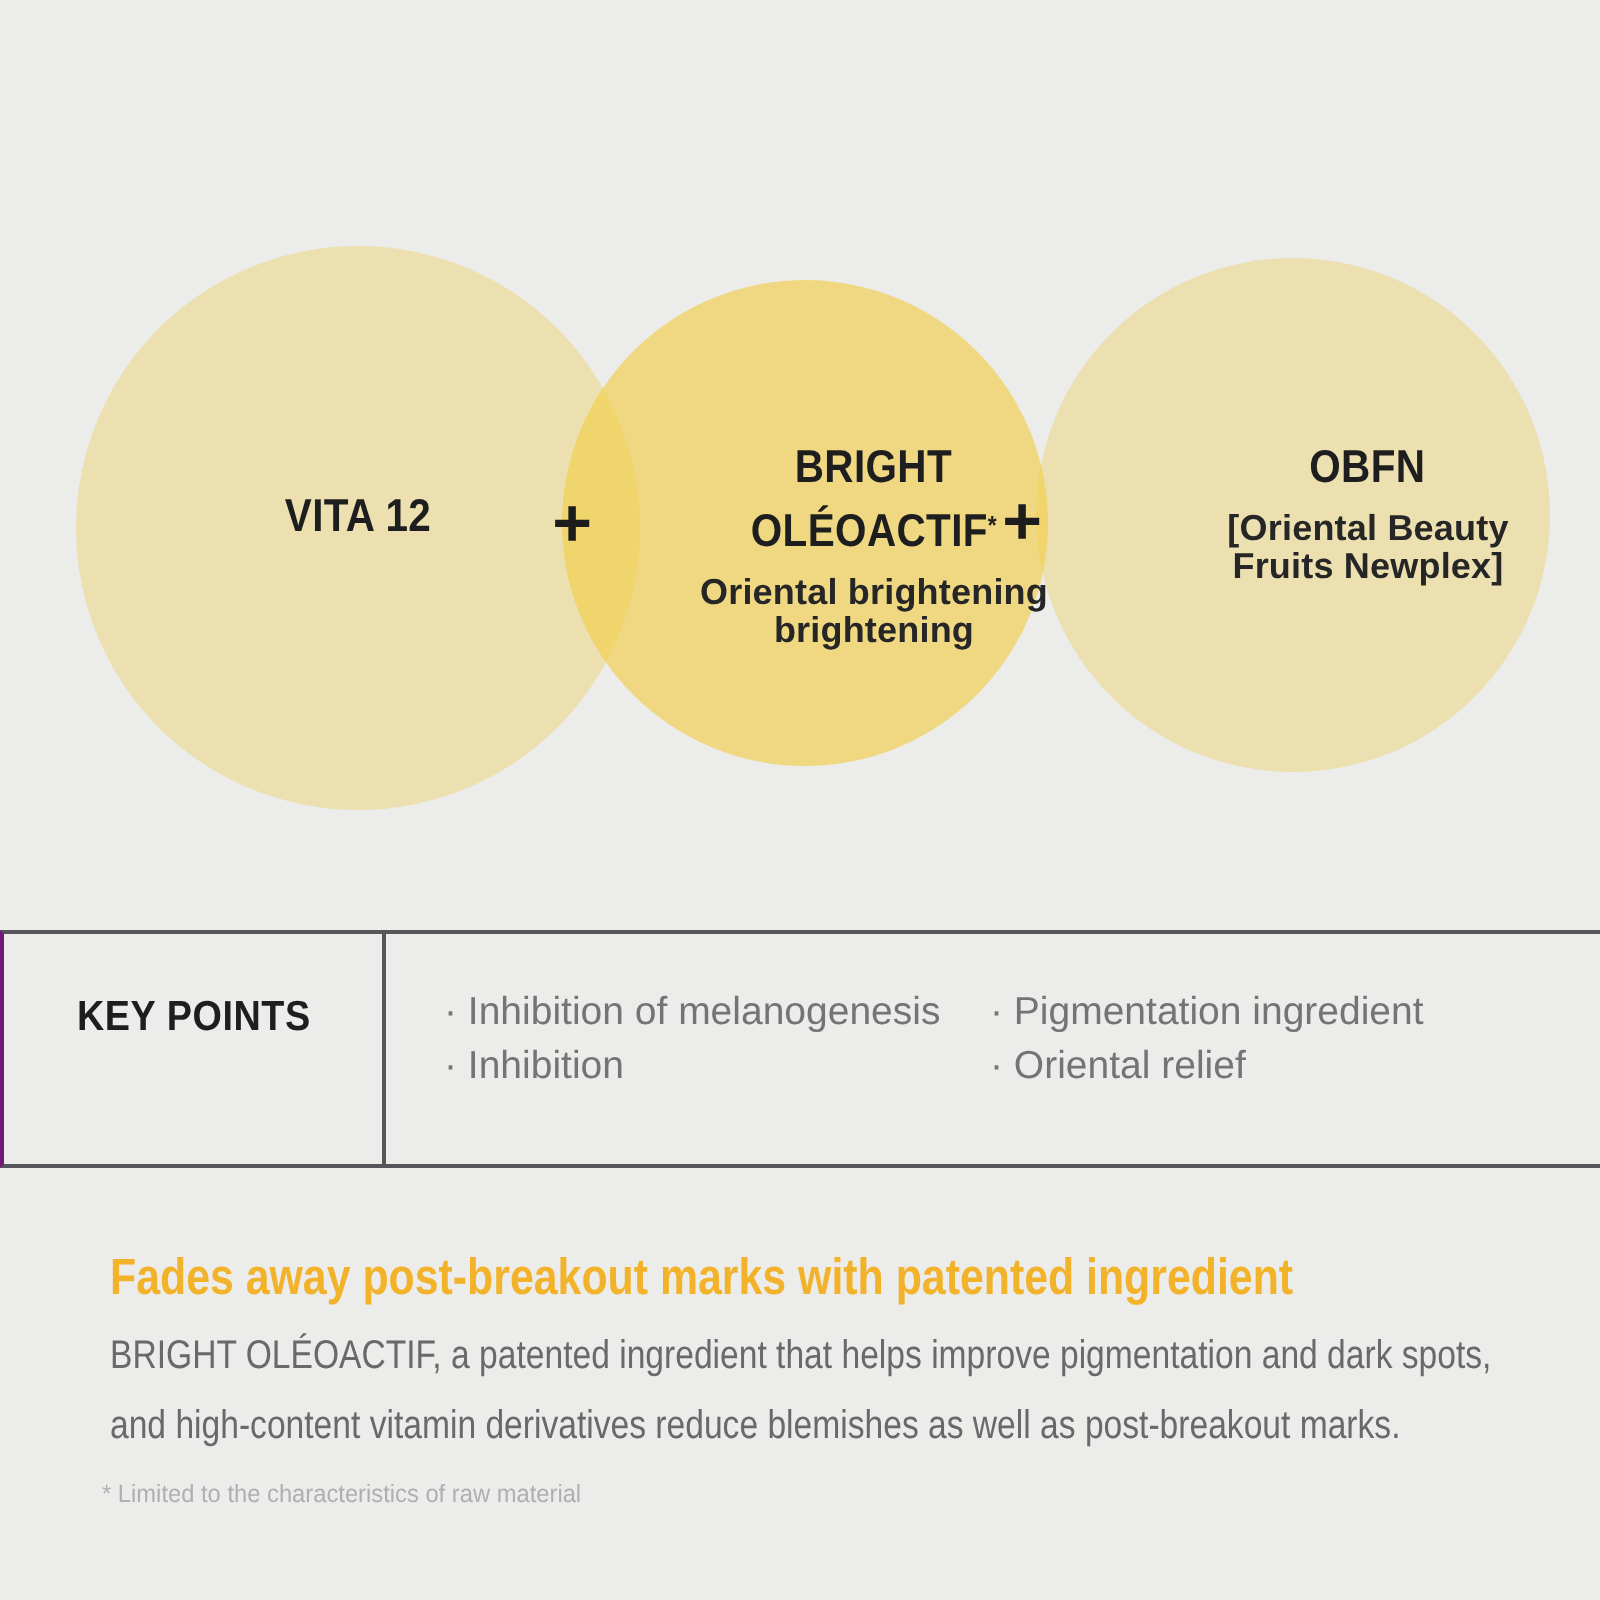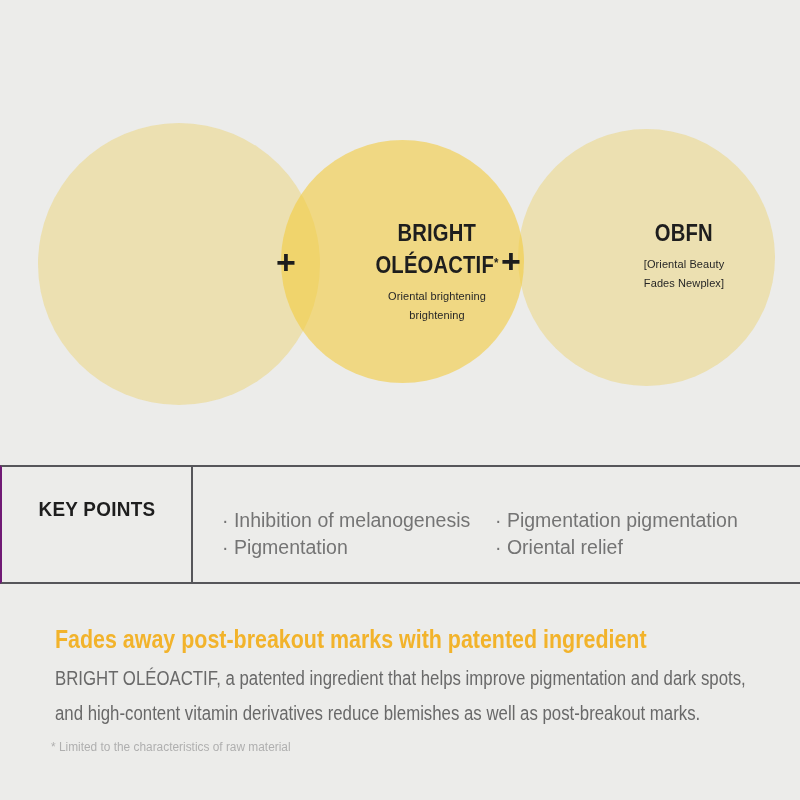--- a/index.html
+++ b/index.html
@@ -30,42 +30,42 @@
   .label-left{left:179px;top:258px;}
   .label-mid{left:403px;top:272px;margin-left:34px;}
   .label-right{left:684px;top:256px;}
 
   .ctitle{
     font-size:23px;font-weight:700;color:#1E1E1E;line-height:29px;letter-spacing:0.2px;
   }
   .ctitle .cond{display:inline-block;transform:scaleX(0.88);transform-origin:50% 50%;}
   .ctitle sup{font-size:13px;vertical-align:6px;}
   .csub{
-    font-size:11px;color:#262626;line-height:19px;font-weight:400;letter-spacing:0.1px;
+    font-size:18px;color:#262626;line-height:19px;font-weight:700;letter-spacing:0.1px;
   }
   .csub-gap{margin-top:7px;}
 
   
   .keypoints{
     position:absolute;left:0;top:465px;width:800px;height:119px;
     box-sizing:border-box;
     border-top:2px solid #56565A;border-bottom:2px solid #56565A;border-left:2px solid #701a75;
     display:flex;
   }
   .kp-left{
     width:191px;border-right:2px solid #56565A;
     text-align:center;padding-top:30px;box-sizing:border-box;
   }
   .kp-title{
     display:inline-block;transform:scaleX(0.9);transform-origin:50% 50%;
     font-size:21px;font-weight:700;color:#1E1E1E;letter-spacing:0.3px;white-space:nowrap;
   }
   .kp-right{
     flex:1;display:flex;align-items:flex-start;
-    padding:26px 0 0 29px;box-sizing:border-box;margin-top:14px;
+    padding:26px 0 0 29px;box-sizing:border-box;
   }
   .kp-col1{width:273px;}
   .kp-item{
     font-size:19.5px;line-height:27px;color:#747474;white-space:nowrap;
   }
 
   
   .benefit-heading{
     position:absolute;left:55px;top:625px;margin:0;
     font-size:25.5px;font-weight:700;color:#F2B32B;line-height:1.1;
@@ -89,47 +89,48 @@
 
   <section>
     <div class="circle c-left"></div>
     <div class="circle c-right"></div>
     <div class="circle c-mid"></div>
 
     <div class="plus plus1">+</div>
     <div class="plus plus2">+</div>
 
     <div class="vlabel label-left">
+      <div class="ctitle"><span class="cond">VITA 12</span></div>
     </div>
 
     <div class="vlabel label-mid">
       <div class="ctitle"><span class="cond">BRIGHT</span></div>
       <div class="ctitle"><span class="cond"><span>OLÉOACTIF</span><sup>*</sup></span></div>
       <div class="csub csub-gap">Oriental brightening</div>
       <div class="csub">brightening</div>
     </div>
 
     <div class="vlabel label-right">
       <div class="ctitle"><span class="cond">OBFN</span></div>
       <div class="csub csub-gap">[Oriental Beauty</div>
-      <div class="csub">Fades Newplex]</div>
+      <div class="csub">Fruits Newplex]</div>
     </div>
   </section>
 
   <section class="keypoints">
     <div class="kp-left">
       <span class="kp-title">KEY POINTS</span>
     </div>
     <div class="kp-right">
       <div class="kp-col1">
         <div class="kp-item">· Inhibition of melanogenesis</div>
-        <div class="kp-item">· Pigmentation</div>
+        <div class="kp-item">· Inhibition</div>
       </div>
       <div class="kp-col2">
-        <div class="kp-item">· Pigmentation pigmentation</div>
+        <div class="kp-item">· Pigmentation ingredient</div>
         <div class="kp-item">· Oriental relief</div>
       </div>
     </div>
   </section>
 
   <section>
     <h2 class="benefit-heading">Fades away post-breakout marks with patented ingredient</h2>
     <p class="benefit-body">
       <span class="benefit-line">BRIGHT OLÉOACTIF, a patented ingredient that helps improve pigmentation and dark spots,</span>
       <span class="benefit-line">and high-content vitamin derivatives reduce blemishes as well as post-breakout marks.</span>

